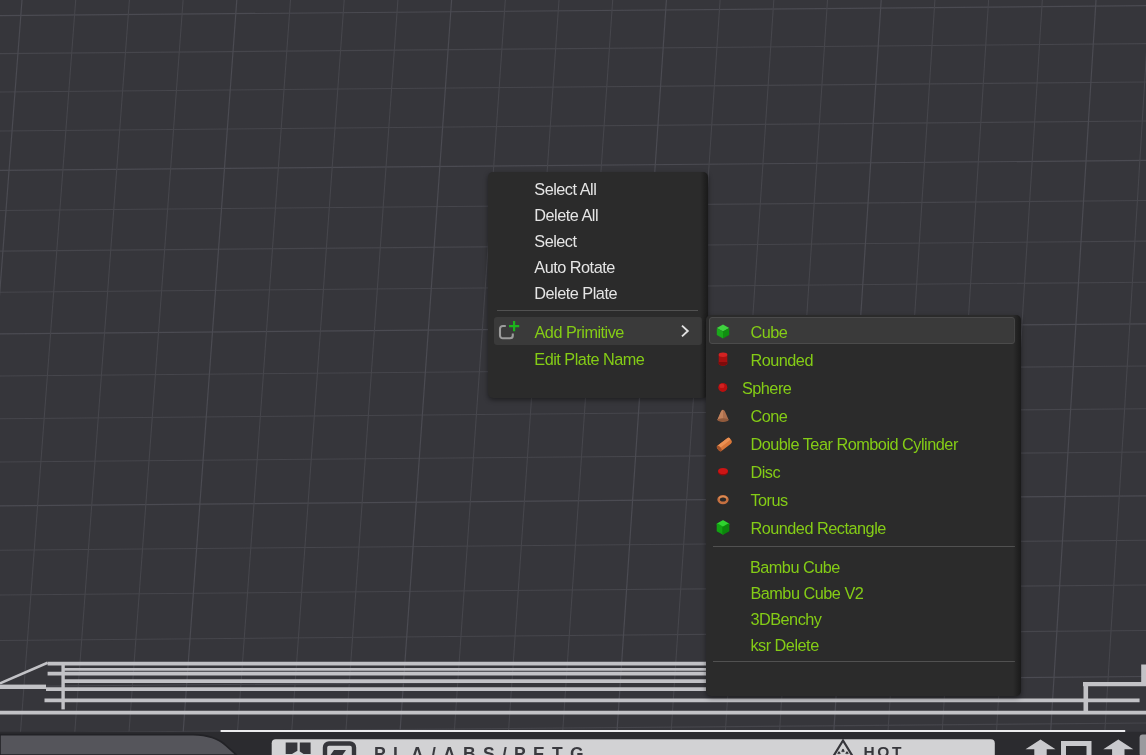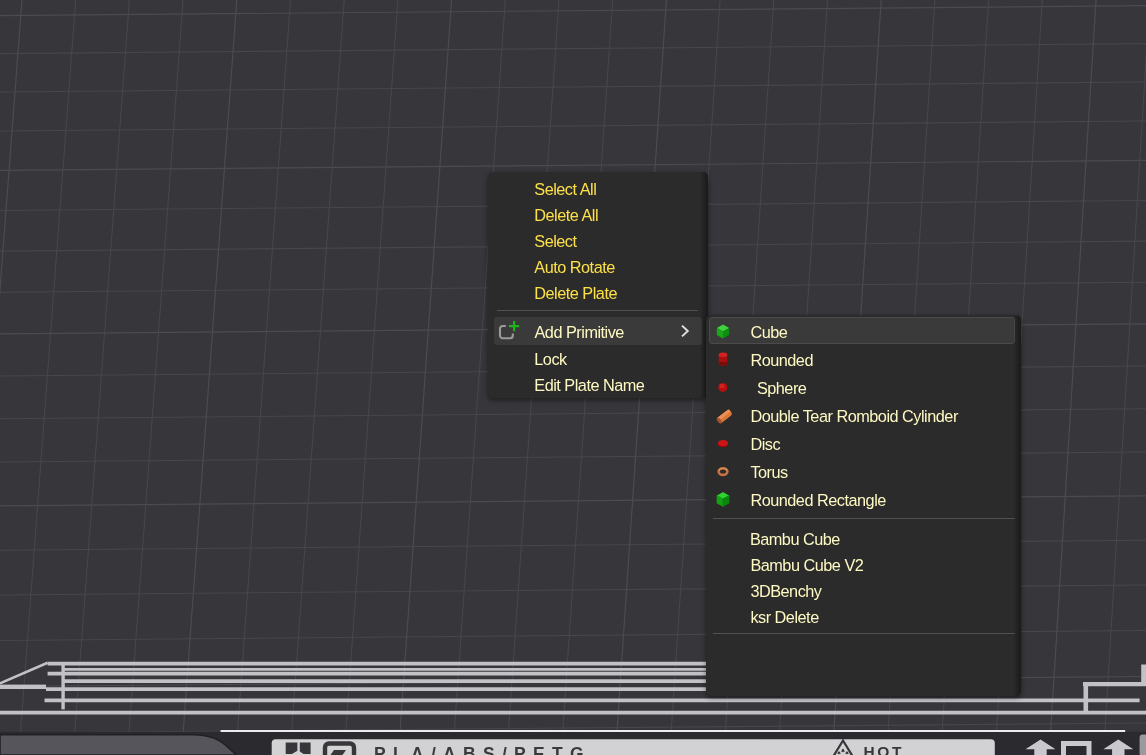--- a/index.html
+++ b/index.html
@@ -2,23 +2,23 @@
 <html><head><meta charset="utf-8">
 <style>
 *{margin:0;padding:0;box-sizing:border-box}
 body{width:1146px;height:755px;overflow:hidden;background:#36363b;position:relative;
  font-family:"Liberation Sans",sans-serif;}
 .menu{position:absolute;background:#2b2b2b;border-radius:5px;
  box-shadow:0 2px 5px rgba(0,0,0,0.45);}
 .menu::after{content:"";position:absolute;top:0;right:0;bottom:0;width:8px;
  background:linear-gradient(to right,rgba(0,0,0,0),rgba(0,0,0,0.40));
  border-radius:0 5px 5px 0;pointer-events:none;}
-.row{position:relative;font-size:16.3px;letter-spacing:-0.5px;color:#fef9c3;}
+.row{position:relative;font-size:16.3px;letter-spacing:-0.5px;color:#84cc16;}
 .row .txt{position:absolute;top:50%;transform:translateY(calc(-50% + 1.2px));white-space:nowrap;}
-.dis{color:#fde047;}
+.dis{color:#e5e5e5;}
 .sep{height:1px;background:#515151;}
 .hl{position:absolute;border-radius:3px;background:#3a3a3a;}
 .ic{position:absolute;}
 </style></head>
 <body>
 <svg width="1146" height="755" viewBox="0 0 1146 755" style="position:absolute;left:0;top:0">
     <line x1="0" y1="15.7" x2="1146" y2="5.7" stroke="#4b4b52" stroke-width="1.2"></line>
 <line x1="0" y1="53.6" x2="1146" y2="43.6" stroke="#46464c" stroke-width="1.1"></line>
 <line x1="0" y1="92.0" x2="1146" y2="82.0" stroke="#46464c" stroke-width="1.1"></line>
 <line x1="0" y1="131.0" x2="1146" y2="121.0" stroke="#46464c" stroke-width="1.1"></line>
@@ -110,23 +110,20 @@
       <span class="ic" style="left:10px;top:4.6px"><svg width="26" height="24" viewBox="0 0 26 24">
           <path d="M7.8 5 H4.8 a2.8 2.8 0 0 0 -2.8 2.8 v6.7 a2.8 2.8 0 0 0 2.8 2.8 h7.2 a2.8 2.8 0 0 0 2.8 -2.8 v-2.0" fill="none" stroke="#9b9b9b" stroke-width="2.1"></path>
           <path d="M16.1 0 v10.3 M11 5.2 h10.2" fill="none" stroke="#1cb31c" stroke-width="2.2"></path>
         </svg></span>
       <span class="txt" style="left:46.8px">Add Primitive</span>
       <svg width="10" height="14" viewBox="0 0 10 14" style="position:absolute;right:17.5px;top:7px">
         <path d="M2 1.6 L7.8 7 L2 12.4" fill="none" stroke="#e2e2e2" stroke-width="1.9"></path>
       </svg>
     </div>
     <div class="row" style="height:26px">
-      <span class="txt" style="left:46.6px">Lock</span>
-    </div>
-    <div class="row" style="height:26px">
       <span class="txt" style="left:46.6px">Edit Plate Name</span>
     </div>
   </div>
 <div class="menu" style="left:705.9px;top:314.5px;width:315.4px;height:381px;padding-top:2.8px">
     <div class="row" style="height:28px">
       <div class="hl" style="left:3px;right:6.6px;top:-0.7px;bottom:1.1px;border:1px solid #4b4b4b"></div>
       <span class="ic" style="left:10.5px;top:6.5px"><svg width="14" height="15" viewBox="0 0 14 15">
           <path d="M7 0.4 L13.2 3.9 L7 7.4 L0.8 3.9 Z" fill="#3fd23f"></path>
           <path d="M0.8 3.9 L7 7.4 V14.6 L0.8 11.1 Z" fill="#1aa81a"></path>
           <path d="M13.2 3.9 L7 7.4 V14.6 L13.2 11.1 Z" fill="#0f8f0f"></path>
@@ -139,21 +136,29 @@
           <path d="M2.7 12 q4.3 3.6 8.6 0 v-2 h-8.6 Z" fill="#7e0b0b"></path>
           <ellipse cx="7" cy="2.8" rx="4.3" ry="2.2" fill="#d42222"></ellipse>
         </svg></span>
       <span class="txt" style="left:44.5px">Rounded</span>
     </div>
     <div class="row" style="height:28px">
       <span class="ic" style="left:10.5px;top:6.5px"><svg width="14" height="15" viewBox="0 0 14 15">
           <circle cx="6.8" cy="7.4" r="4.5" fill="#b90f0f"></circle>
           <ellipse cx="5.9" cy="5.9" rx="2.6" ry="2.2" fill="#d52525" opacity="0.85"></ellipse>
         </svg></span>
-      <span class="txt" style="left:51px">Sphere</span>
+      <span class="txt" style="left:36px">Sphere</span>
+    </div>
+    <div class="row" style="height:28px">
+      <span class="ic" style="left:10.5px;top:6.5px"><svg width="14" height="15" viewBox="0 0 14 15">
+          <path d="M7 1.8 q1.2 0 2 1.8 l3.6 8.2 q-5.6 3.1 -11.2 0 l3.6 -8.2 q0.8 -1.8 2 -1.8 Z" fill="#ad6f4d"></path>
+          <path d="M7 1.8 q-1.2 0 -2 1.8 l-3.6 8.2 q2.8 1.55 5.6 1.55 Z" fill="#c2825c"></path>
+          <ellipse cx="7" cy="12.1" rx="5.6" ry="1.8" fill="#915a3c"></ellipse>
+        </svg></span>
+      <span class="txt" style="left:44.5px">Cone</span>
     </div>
     <div class="row" style="height:28px">
       <span class="ic" style="left:10.5px;top:6.5px"><svg width="17" height="17" viewBox="0 0 17 17">
           <g transform="rotate(-38 8.5 8.5)">
             <rect x="0.5" y="5.2" width="16" height="6.6" rx="2.4" fill="#d97739"></rect>
             <rect x="0.5" y="5.2" width="16" height="3.3" rx="1.6" fill="#eb9052"></rect>
             <ellipse cx="1.9" cy="8.5" rx="1.7" ry="3.3" fill="#a2522a"></ellipse>
           </g>
         </svg></span>
       <span class="txt" style="left:44.5px">Double Tear Romboid Cylinder</span>

